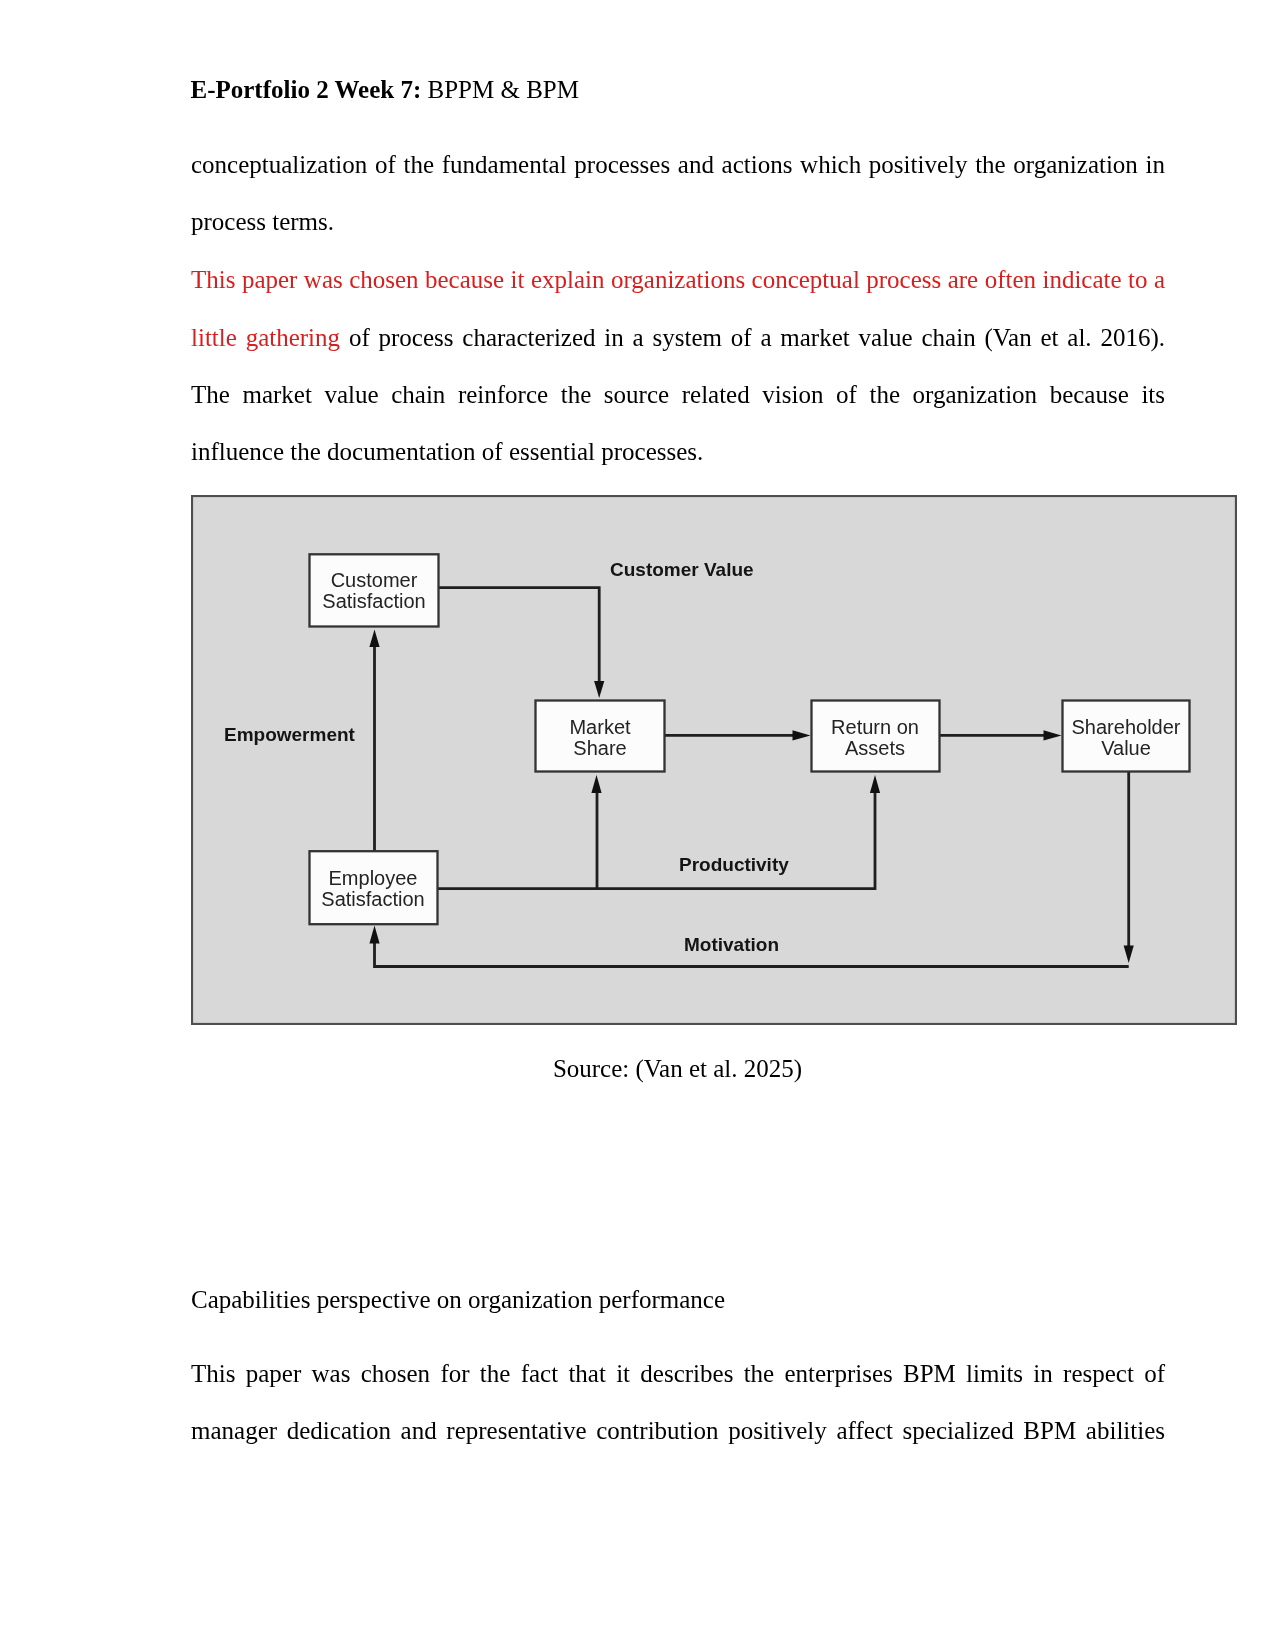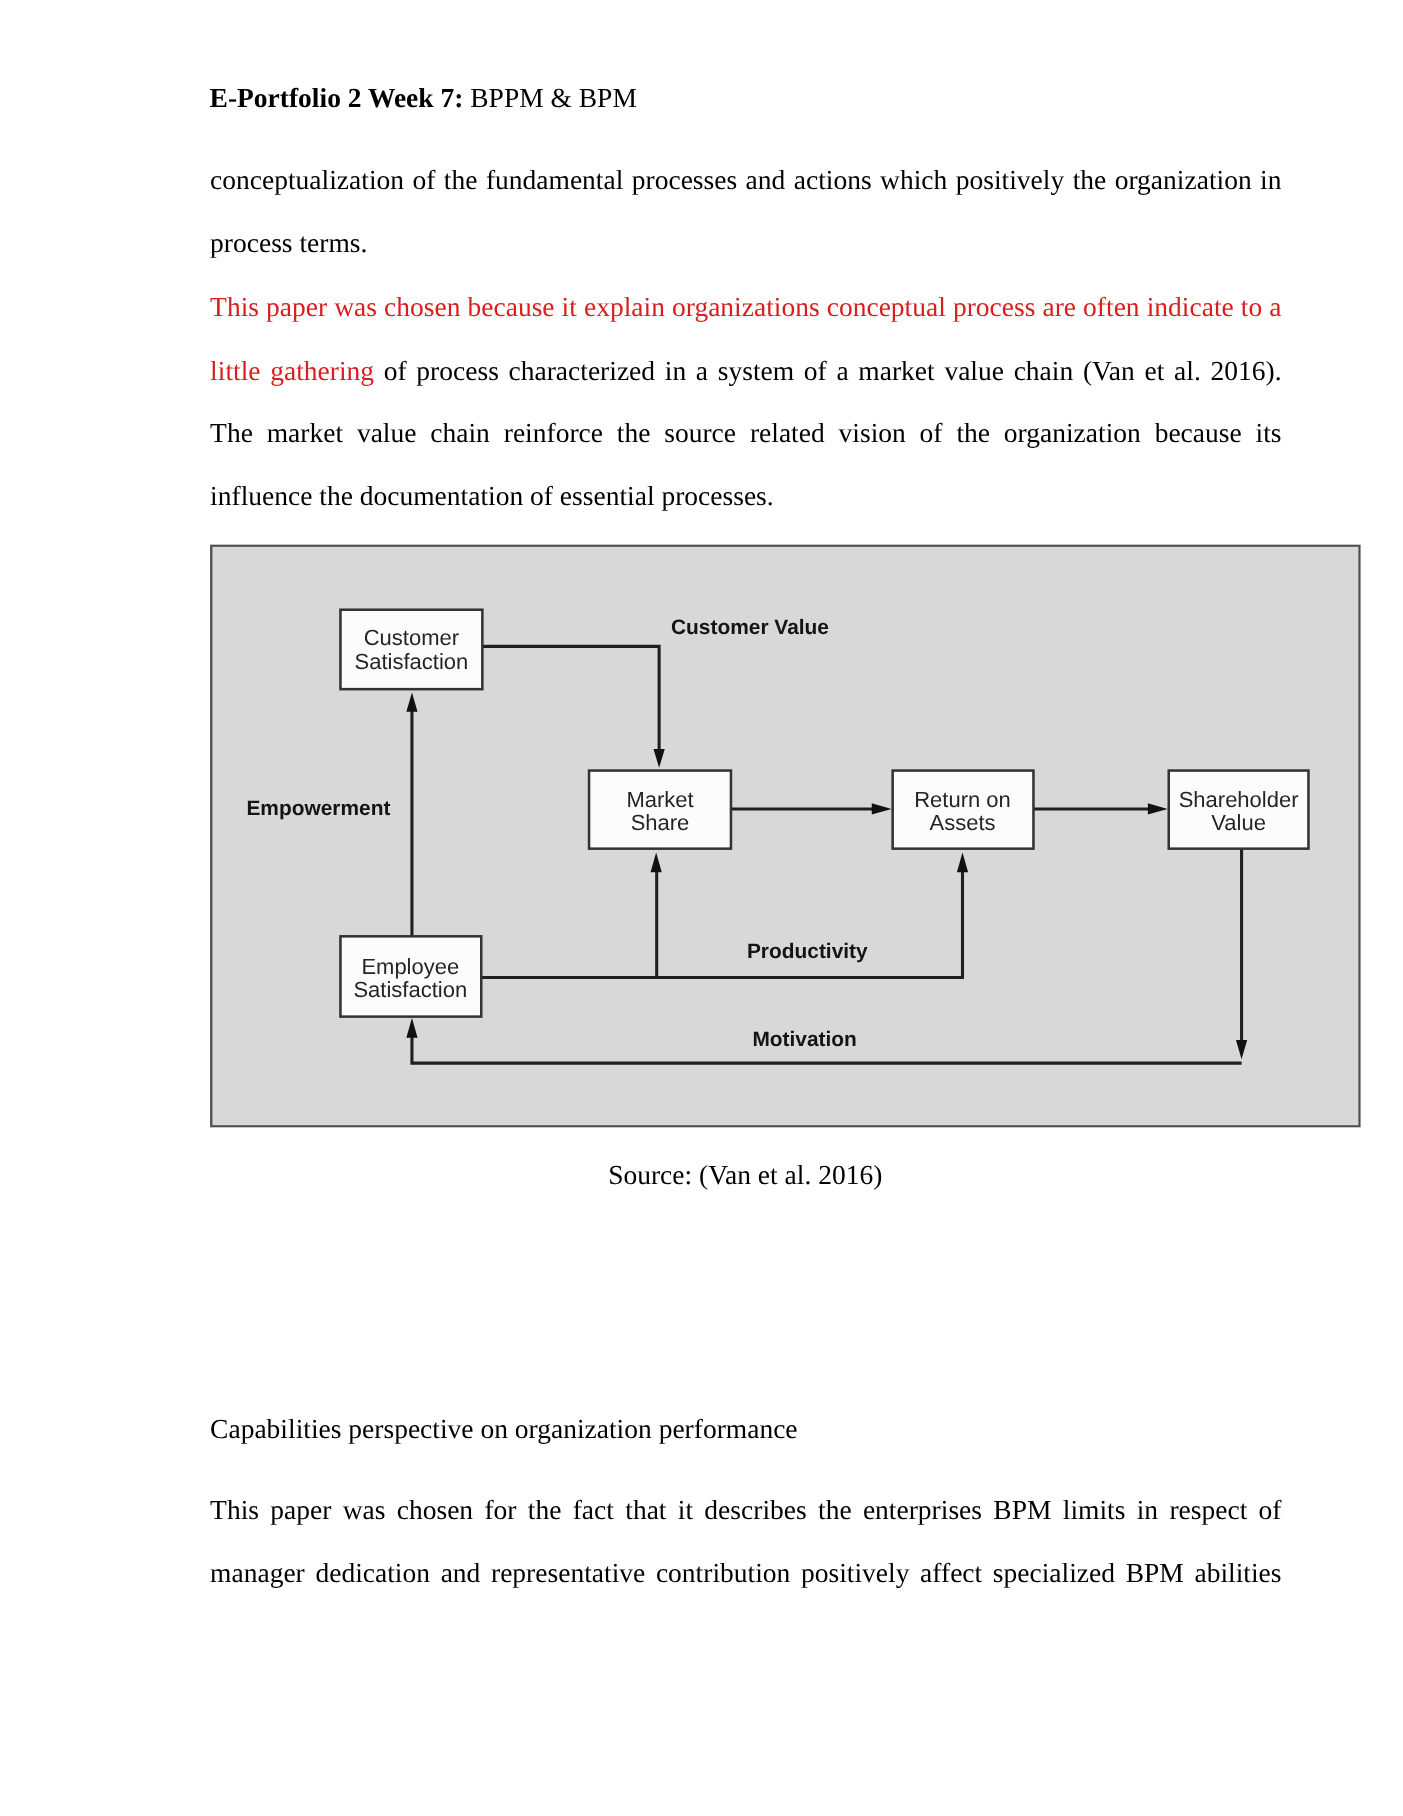--- a/index.html
+++ b/index.html
@@ -99,19 +99,19 @@
     </g>
 
     <g class="flowlabels" font-family="Liberation Sans, sans-serif" font-size="19" font-weight="bold" fill="#141414">
       <text x="419" y="81">Customer Value</text>
       <text x="33" y="246">Empowerment</text>
       <text x="488" y="376">Productivity</text>
       <text x="493" y="456">Motivation</text>
     </g>
   </svg>
 
-  <div class="caption" style="top:1053.6px;">Source: (Van et al. 2016)</div>
+  <div class="caption" style="top:1053.6px;">Source: (Van et al. 2025)</div>
 
   <div class="para justify-last" style="top:1345.1px;">This paper was chosen for the fact that it describes the enterprises BPM limits in respect of manager dedication and representative contribution positively affect specialized BPM abilities</div>
 
   <div class="para" style="top:1271.3px;">Capabilities perspective on organization performance</div>
 
 </div>
 
 </body></html>

